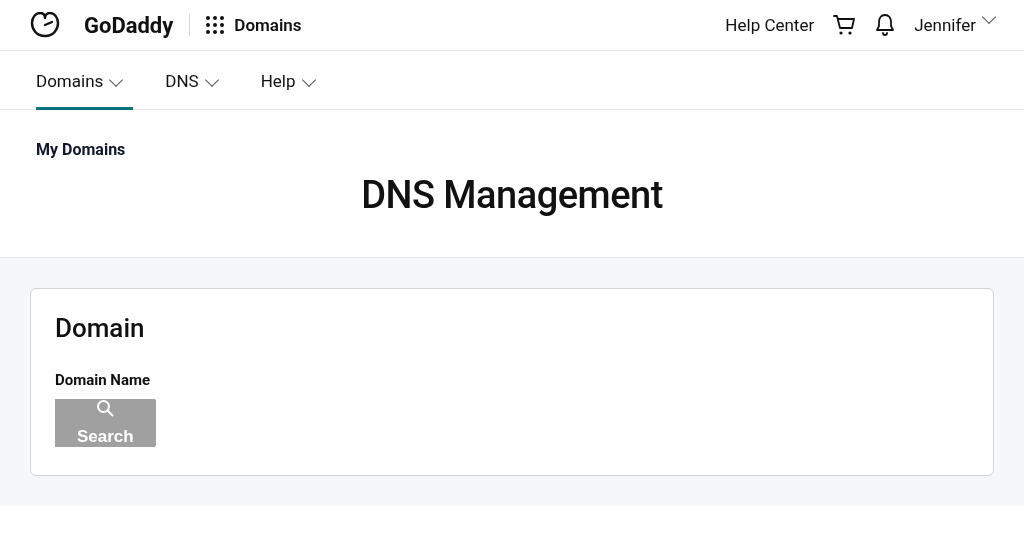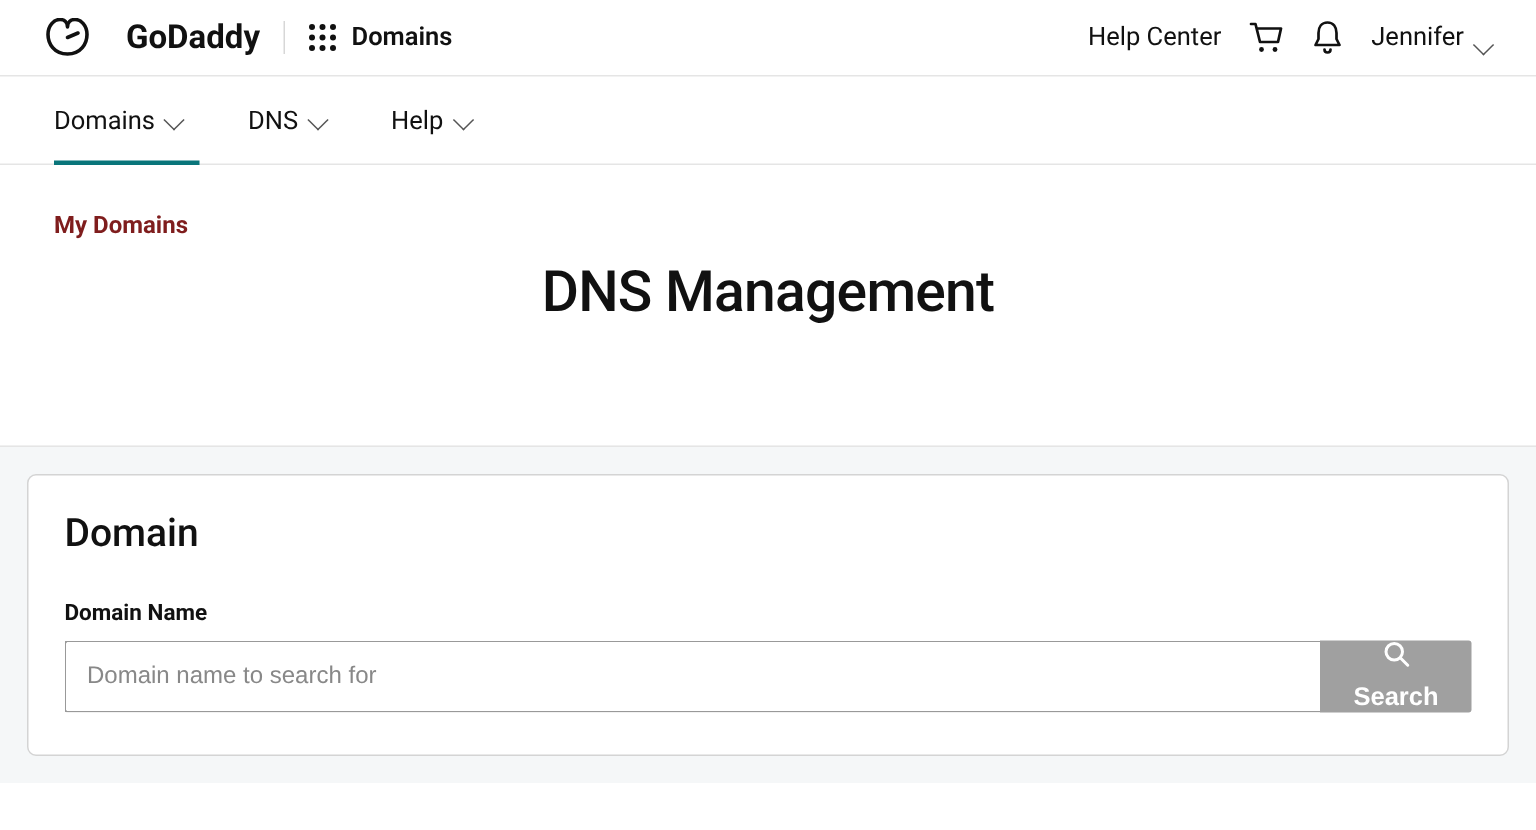--- a/index.html
+++ b/index.html
@@ -65,21 +65,21 @@
   }
   .icon-btn {
     cursor: pointer;
     display: flex;
     align-items: center;
     justify-content: center;
     color: #111;
   }
   .user-menu {
     display: flex;
-    align-items: flex-end;
+    align-items: flex-start;
     gap: 8px;
     font-size: 17px;
     cursor: pointer;
   }
   .chev {
     width: 10px; height: 10px;
     border-right: 1.6px solid #555;
     border-bottom: 1.6px solid #555;
     transform: rotate(45deg);
     margin-top: -3px;
@@ -104,38 +104,37 @@
     content: "";
     position: absolute;
     left: 0; right: -12px; bottom: -1px;
     height: 3px;
     background: #09757a;
   }
   .content {
     padding: 30px 36px 40px 36px;
   }
   .breadcrumb {
-    color: #7f1d1d;
+    color: #0f172a;
     font-weight: 700;
     font-size: 16px;
     cursor: pointer;
     display: inline-block;
     margin-bottom: 14px;
   }
   .page-title {
     font-size: 38px;
     font-weight: 500;
     letter-spacing: -0.5px;
     text-align: center;
   }
   .gray-section {
     background: #f5f7f8;
     border-top: 1px solid #e5e5e5;
-    padding: 18px;
-    margin-top: 40px;
+    padding: 30px;
   }
   .card {
     background: #fff;
     border: 1px solid #d4d4d4;
     border-radius: 6px;
     padding: 24px 24px 28px 24px;
   }
   .card-title {
     font-size: 26px;
     font-weight: 500;
@@ -244,21 +243,20 @@
 <div class="content">
   <a class="breadcrumb">My Domains</a>
   <h1 class="page-title">DNS Management</h1>
 </div>
 
 <div class="gray-section">
   <div class="card">
     <div class="card-title">Domain</div>
     <div class="field-label">Domain Name</div>
     <div class="search-row">
-      <input class="search-input" type="text" placeholder="Domain name to search for" style="">
       <button class="search-btn">
         <svg width="18" height="18" viewBox="0 0 18 18" fill="none">
           <circle cx="7.5" cy="7.5" r="5.5" stroke="#fff" stroke-width="2"></circle>
           <line x1="12" y1="12" x2="16.5" y2="16.5" stroke="#fff" stroke-width="2" stroke-linecap="round"></line>
         </svg>
         <span>Search</span>
       </button>
     </div>
   </div>
 </div>

